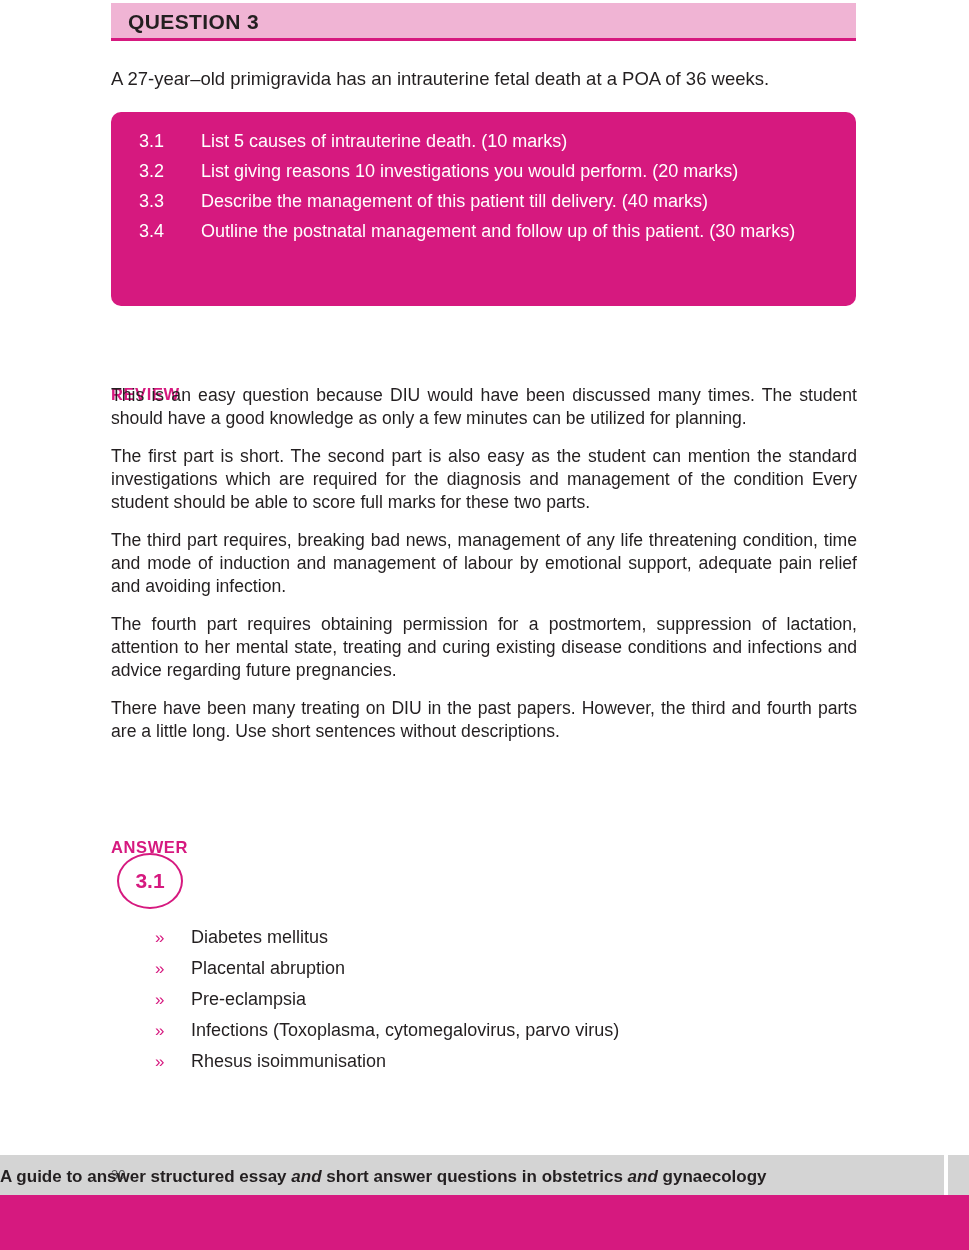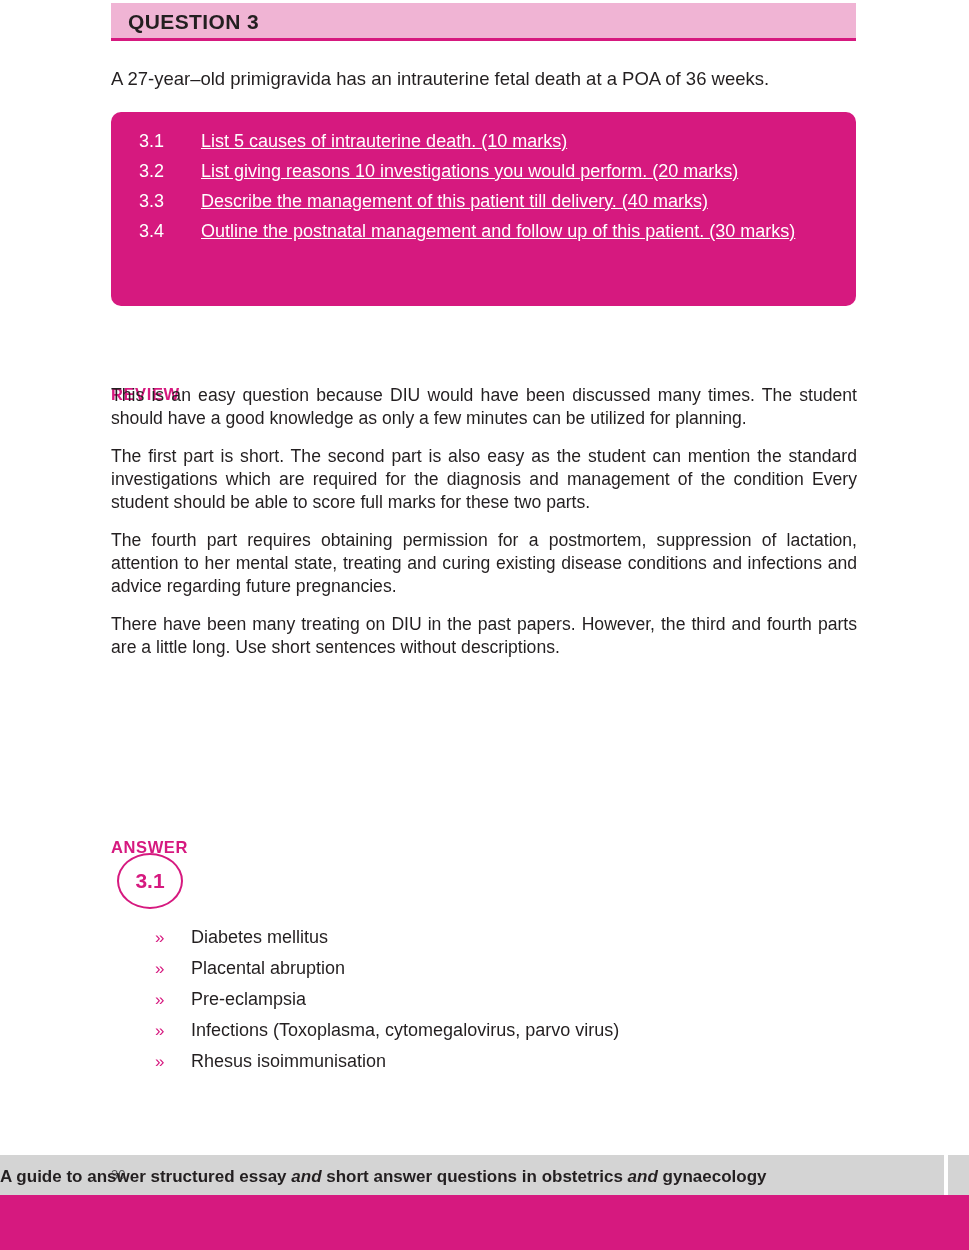--- a/index.html
+++ b/index.html
@@ -75,21 +75,20 @@
     line-height: 30px;
   }
   .qnum {
     width: 62px;
     flex: 0 0 62px;
     font-size: 18px;
   }
   .qtext {
     flex: 1 1 auto;
     font-size: 18px;
-    text-decoration: underline;
   }
   .qnote {
     margin-left: 62px;
     font-size: 18px;
     line-height: 30px;
   }
 
   
   .section-heading {
     position: absolute;
@@ -231,20 +230,21 @@
     <div class="qrow">
       <div class="qnum">3.4</div>
       <div class="qtext">Outline the postnatal management and follow up of this patient. (30 marks)</div>
     </div>
   </div>
 
   <div class="section-heading" id="review-heading">REVIEW</div>
   <div class="review-body">
     <p>This is an easy question because DIU would have been discussed many times. The student should have a good knowledge as only a few minutes can be utilized for planning.</p>
     <p>The first part is short. The second part is also easy as the student can mention the standard investigations which are required for the diagnosis and management of the condition Every student should be able to score full marks for these two parts.</p>
+    <p>The third part requires, breaking bad news, management of any life threatening condition, time and mode of induction and management of labour by emotional support, adequate pain relief and avoiding infection.</p>
     <p>The fourth part requires obtaining permission for a postmortem, suppression of lactation, attention to her mental state, treating and curing existing disease conditions and infections and advice regarding future pregnancies.</p>
     <p>There have been many treating on DIU in the past papers. However, the third and fourth parts are a little long. Use short sentences without descriptions.</p>
   </div>
 
   <div class="section-heading" id="answer-heading">ANSWER</div>
   <div class="answer-bubble">3.1</div>
 
   <div class="answer-list">
     <div class="answer-item">
       <span class="bullet">»</span>

